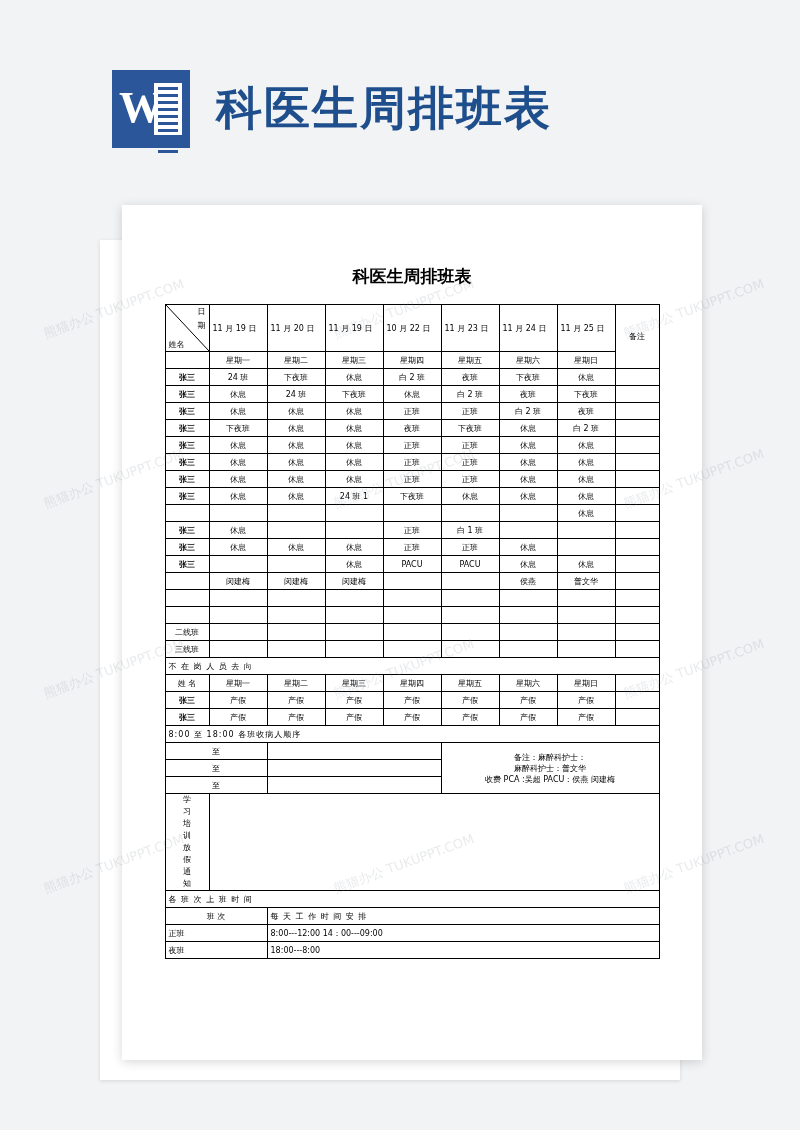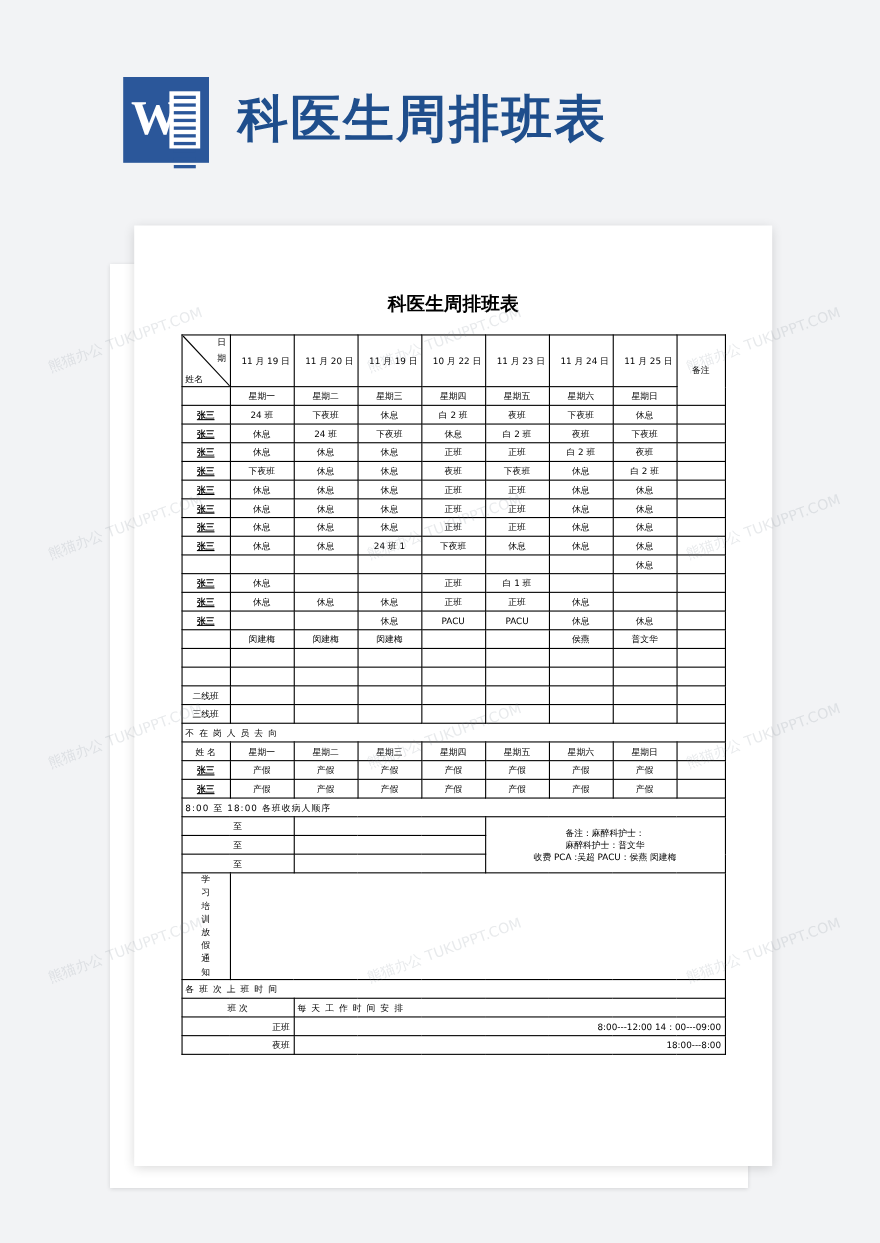--- a/index.html
+++ b/index.html
@@ -104,22 +104,22 @@
     border: 1px solid #000;
     height: 16px;
     font-size: 8px;
     padding: 0 3px;
     color: #000;
     vertical-align: middle;
     overflow: hidden;
     white-space: nowrap;
   }
   .c-center { text-align: center; }
-  .c-left { text-align: right; }
-  .nm { font-size: 10px; font-weight: bold; text-decoration: underline; }
+  .c-left { text-align: left; }
+  .nm { font-size: 10px; font-weight: bold; }
   .dayhead { font-size: 8px; }
   .sec { text-align: left; font-size: 8.5px; letter-spacing: 1px; }
   .corner {
     position: relative;
     height: 46px !important;
     padding: 0 !important;
     font-size: 7.5px;
   }
   .corner .diag {
     position: absolute;

